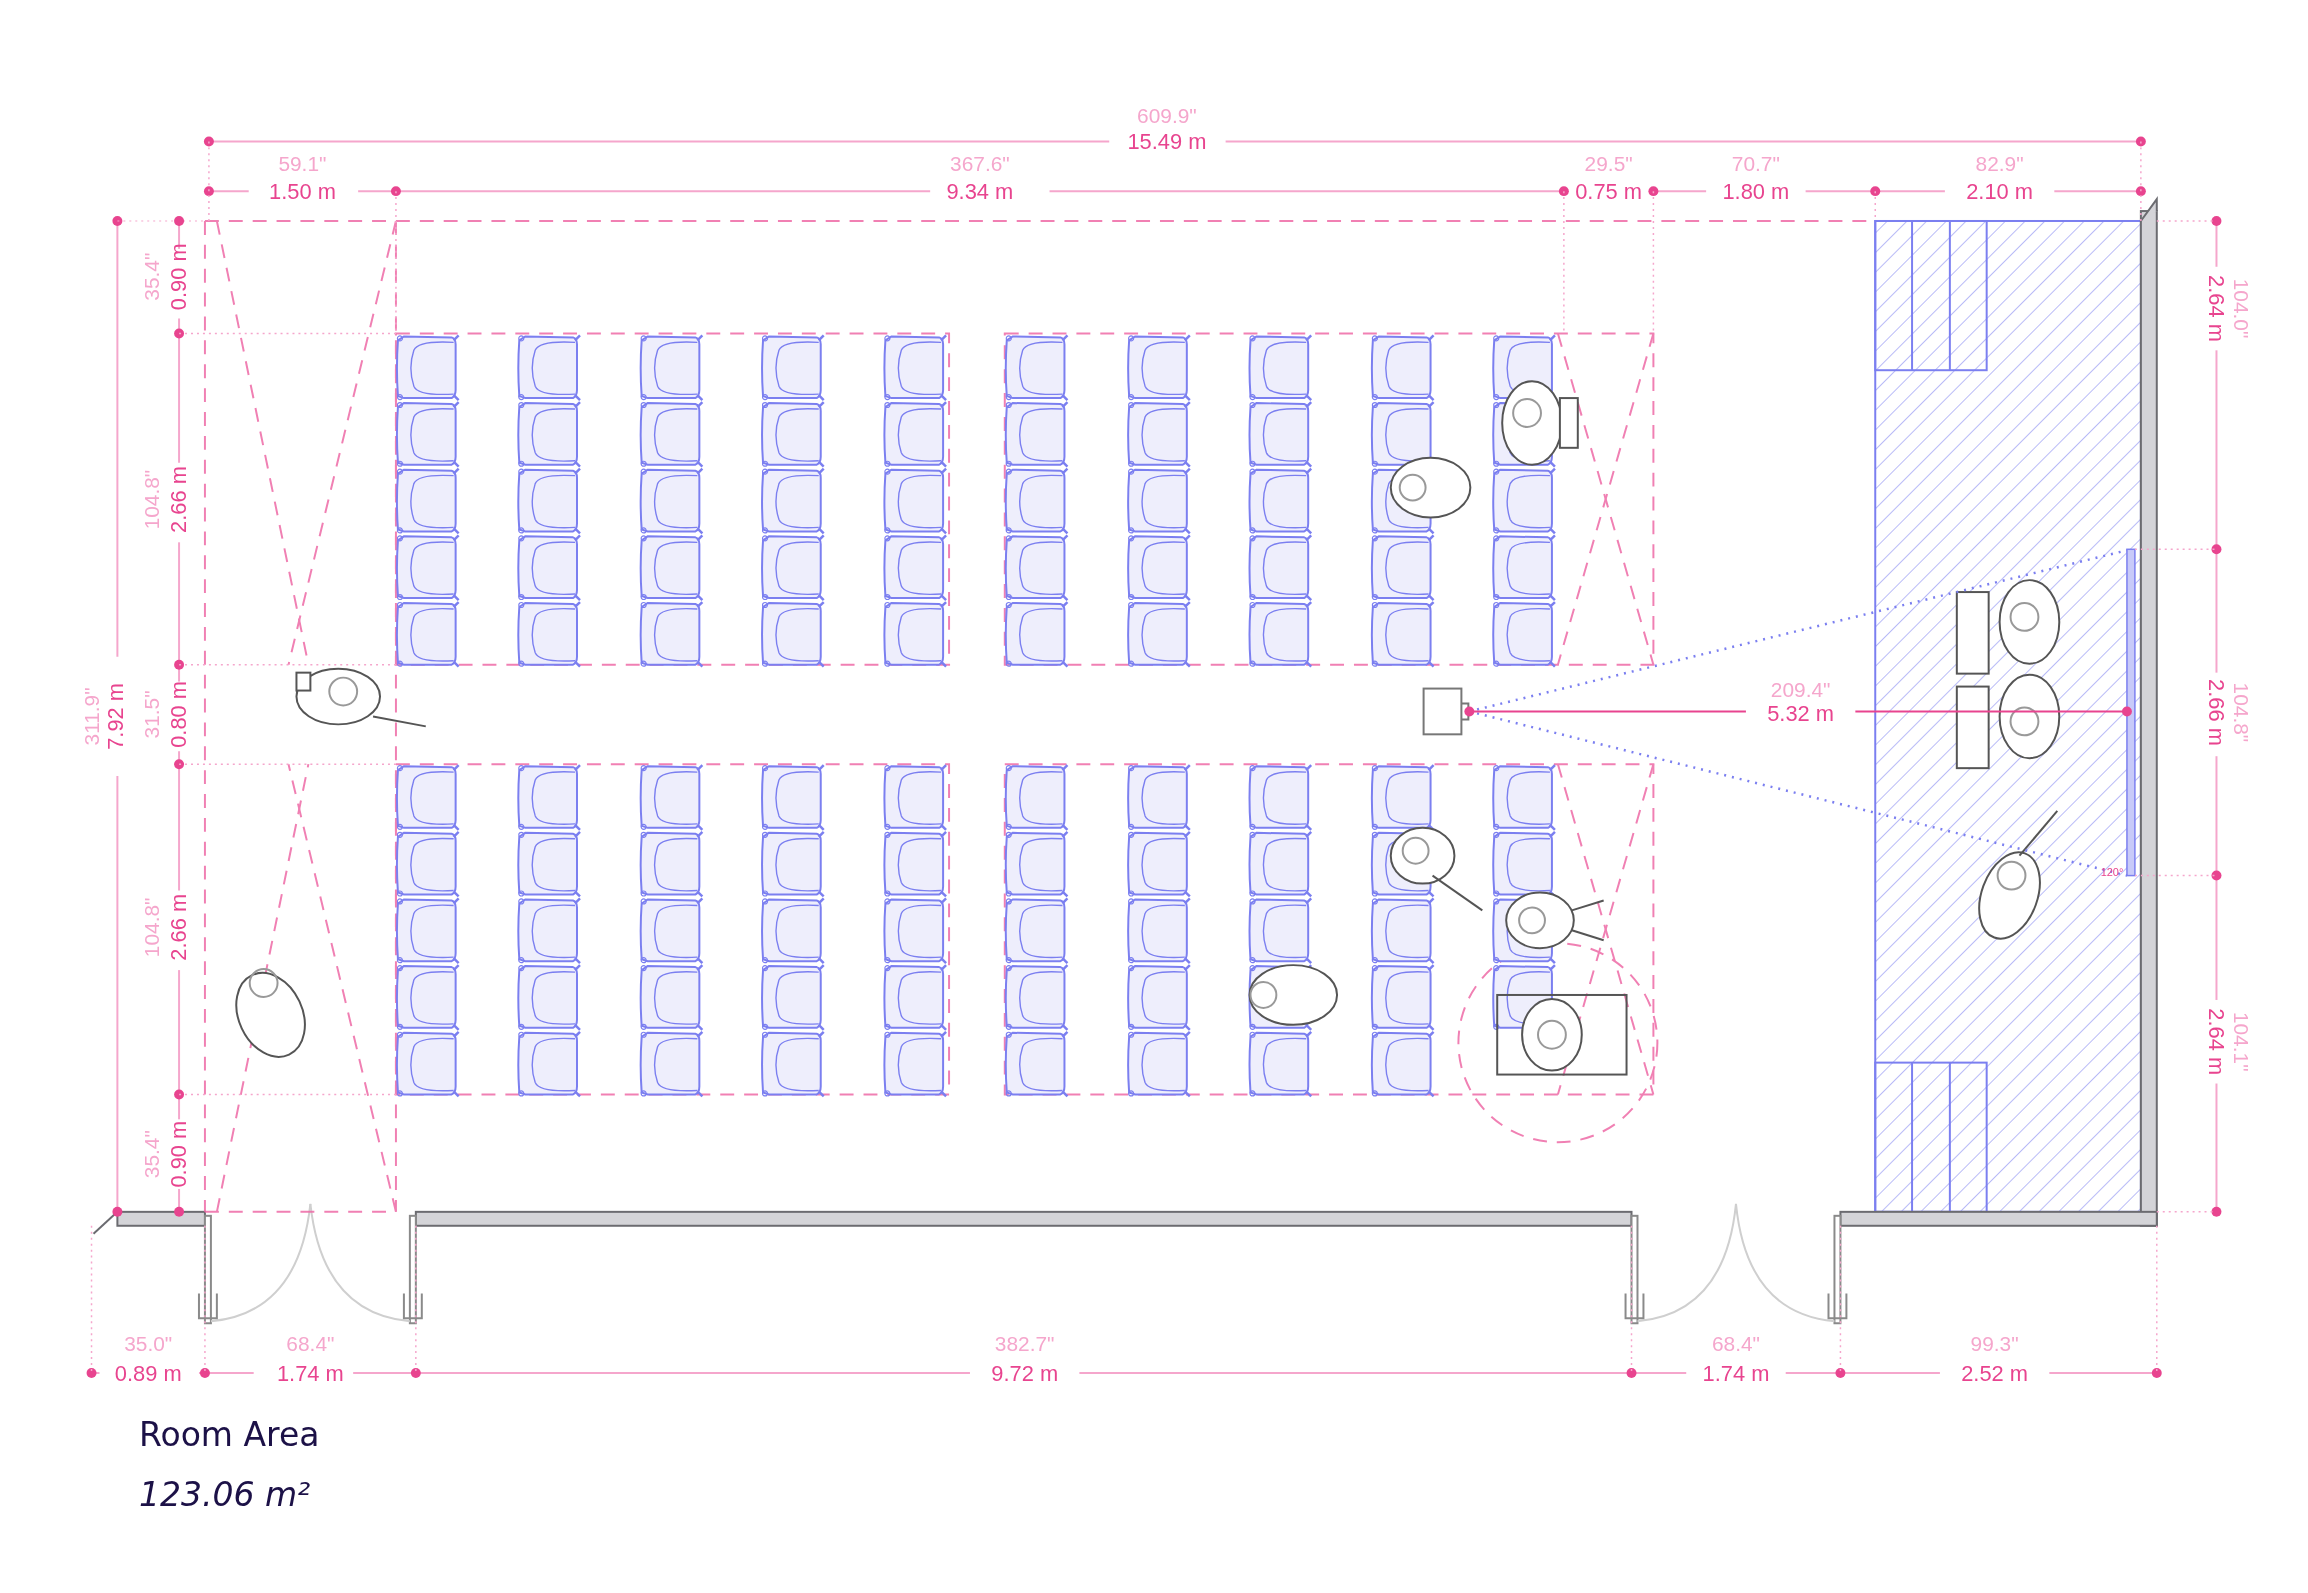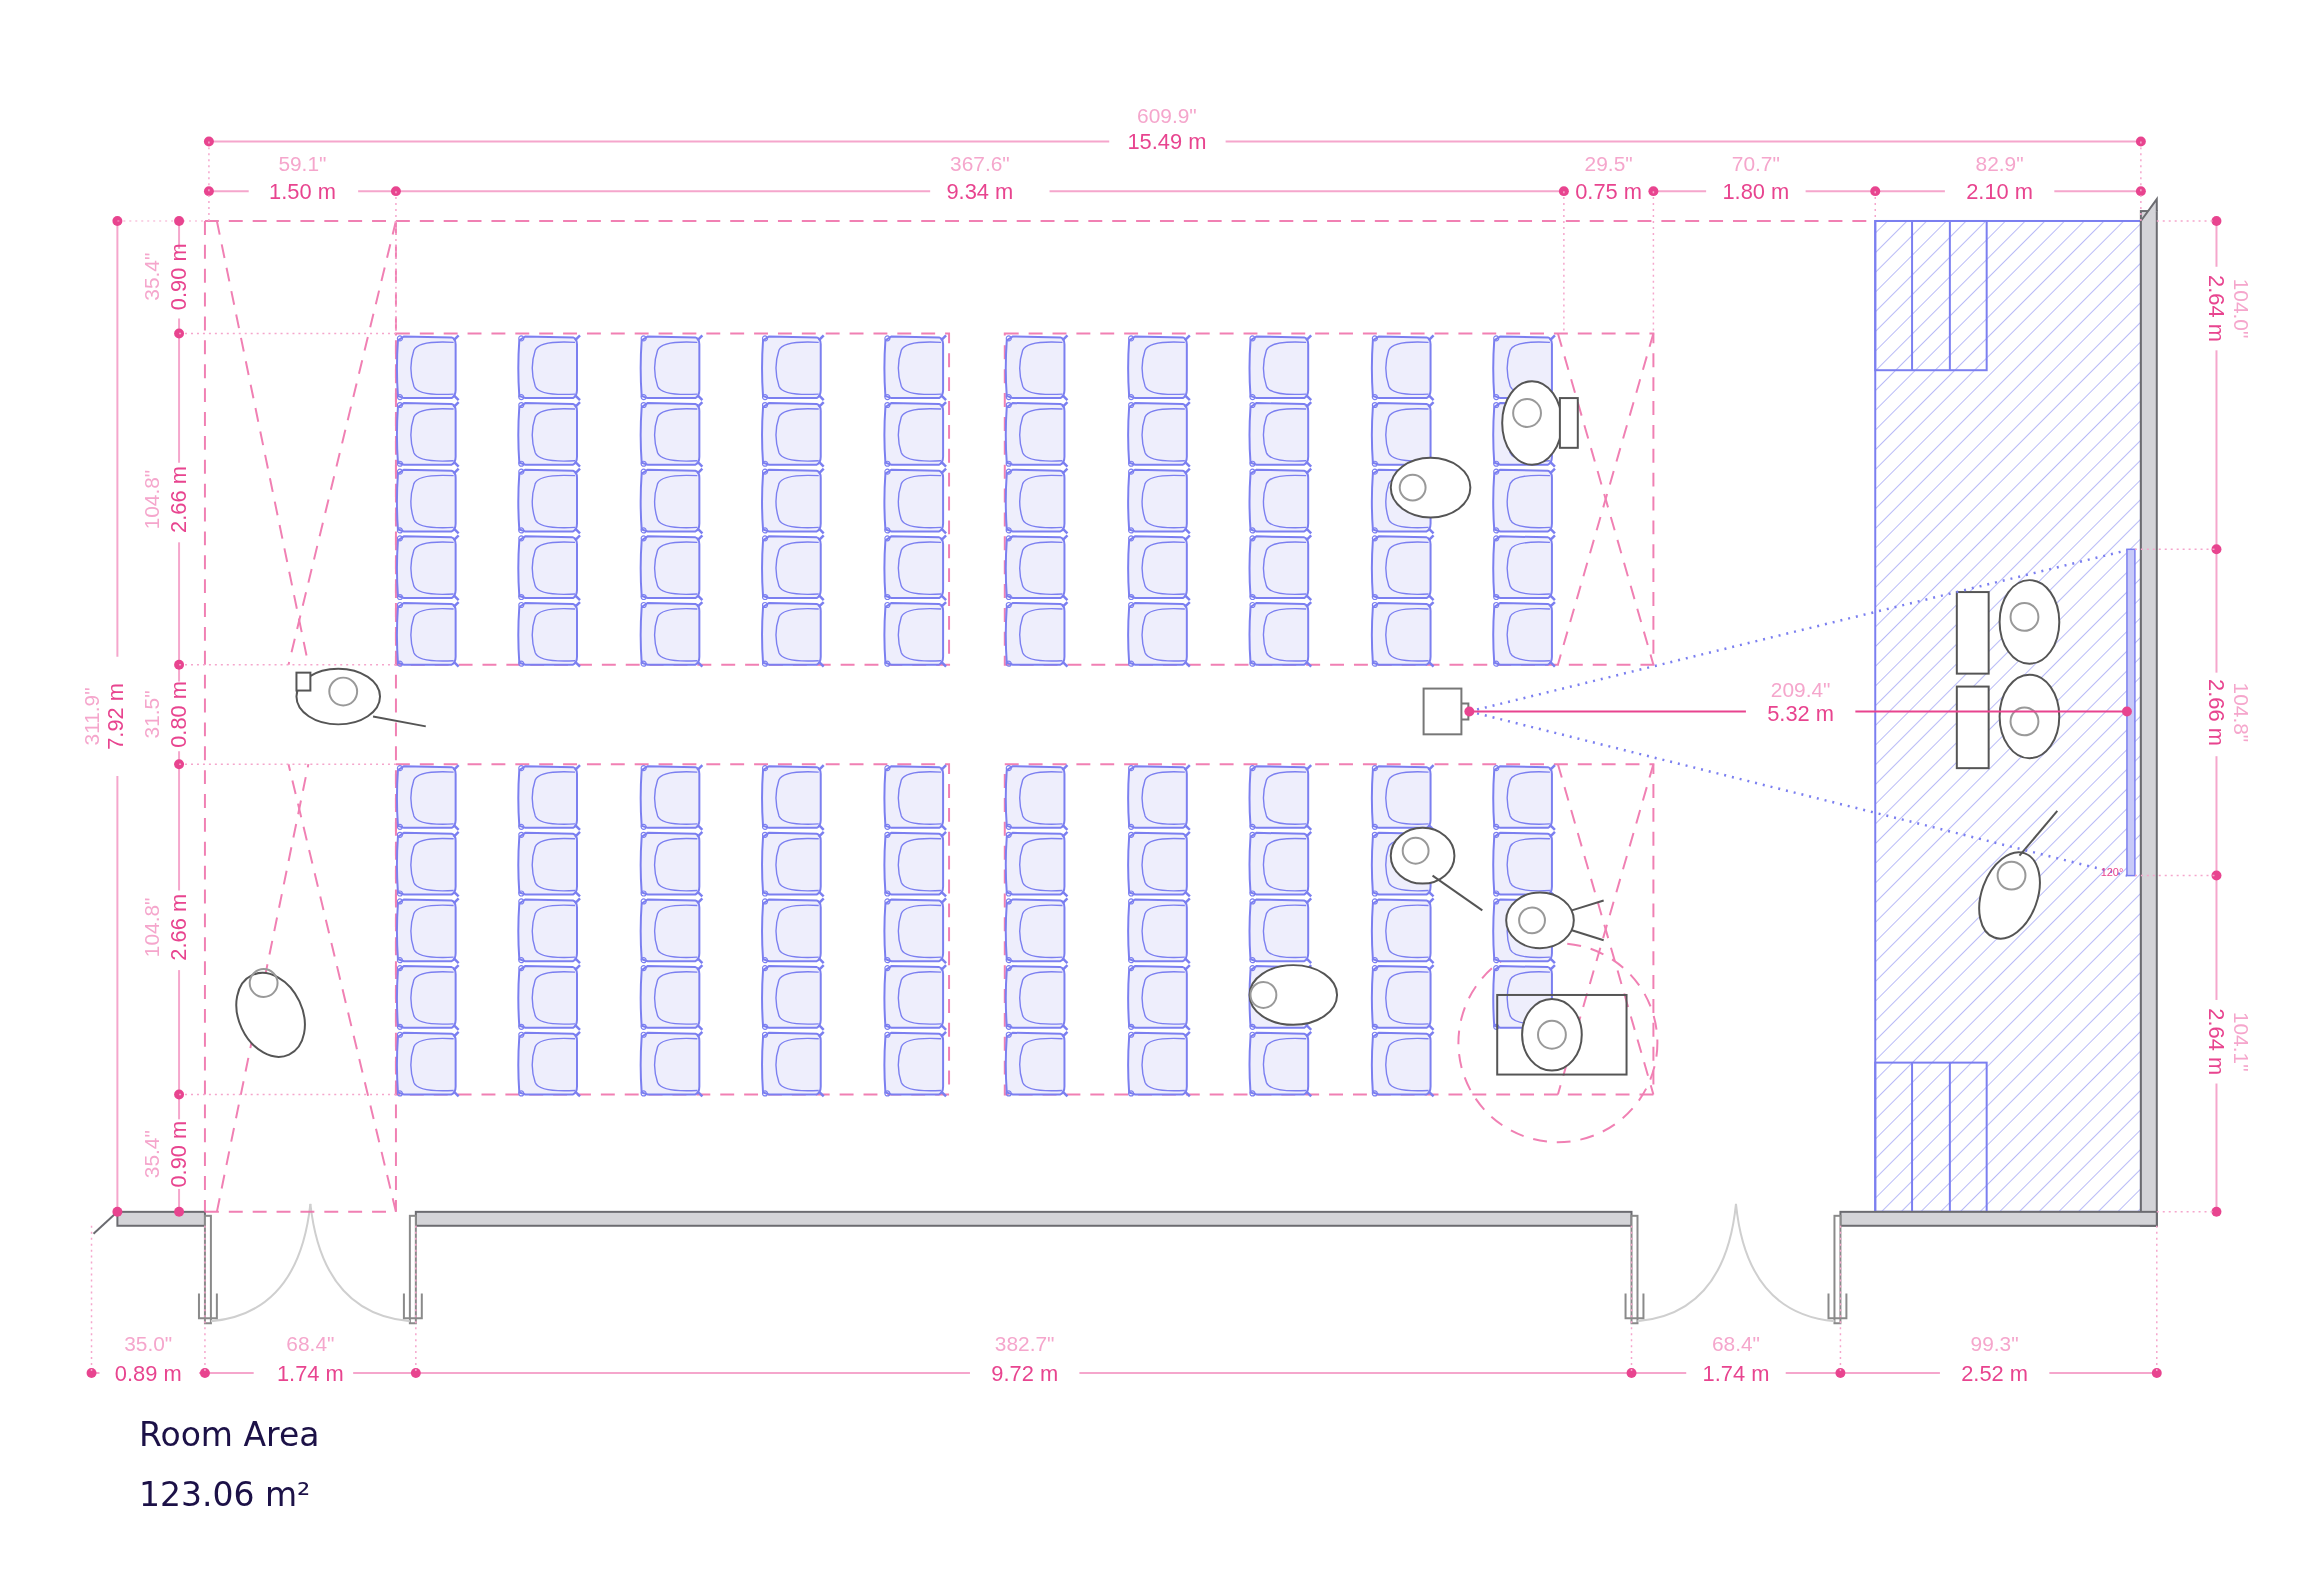--- a/index.html
+++ b/index.html
@@ -2,21 +2,21 @@
 <html><head>
 <meta charset="utf-8">
 <style>
   html, body { margin:0; padding:0; background:#ffffff; }
   body { width:2308px; height:1594px; position:relative; overflow:hidden; font-family:"Liberation Sans", sans-serif; }
   #plan { position:absolute; left:0; top:0; }
   .dim-in { fill:#f5a6cc; font-size:21px; font-family:"Liberation Sans", sans-serif; }
   .dim-m { fill:#e8448f; font-size:22px; font-family:"Liberation Sans", sans-serif; }
   .room-area { position:absolute; left:139px; color:#1c1147; font-family:"DejaVu Sans", sans-serif; }
   .room-area-label { top:1415px; font-size:33px; }
-  .room-area-value { top:1475px; font-size:33px; }
+  .room-area-value { top:1475px; font-size:33px;font-style:italic; }
 </style>
 </head>
 <body>
 
 <svg id="plan" width="2308" height="1594" viewBox="0 0 2320 1602" xmlns="http://www.w3.org/2000/svg">
   <defs>
     <pattern id="hatch" patternUnits="userSpaceOnUse" width="14" height="14" patternTransform="rotate(45)">
       <rect width="14" height="14" fill="#ffffff"></rect>
       <line x1="0" y1="0" x2="0" y2="14" stroke="#b9bbf7" stroke-width="2"></line>
     </pattern>

